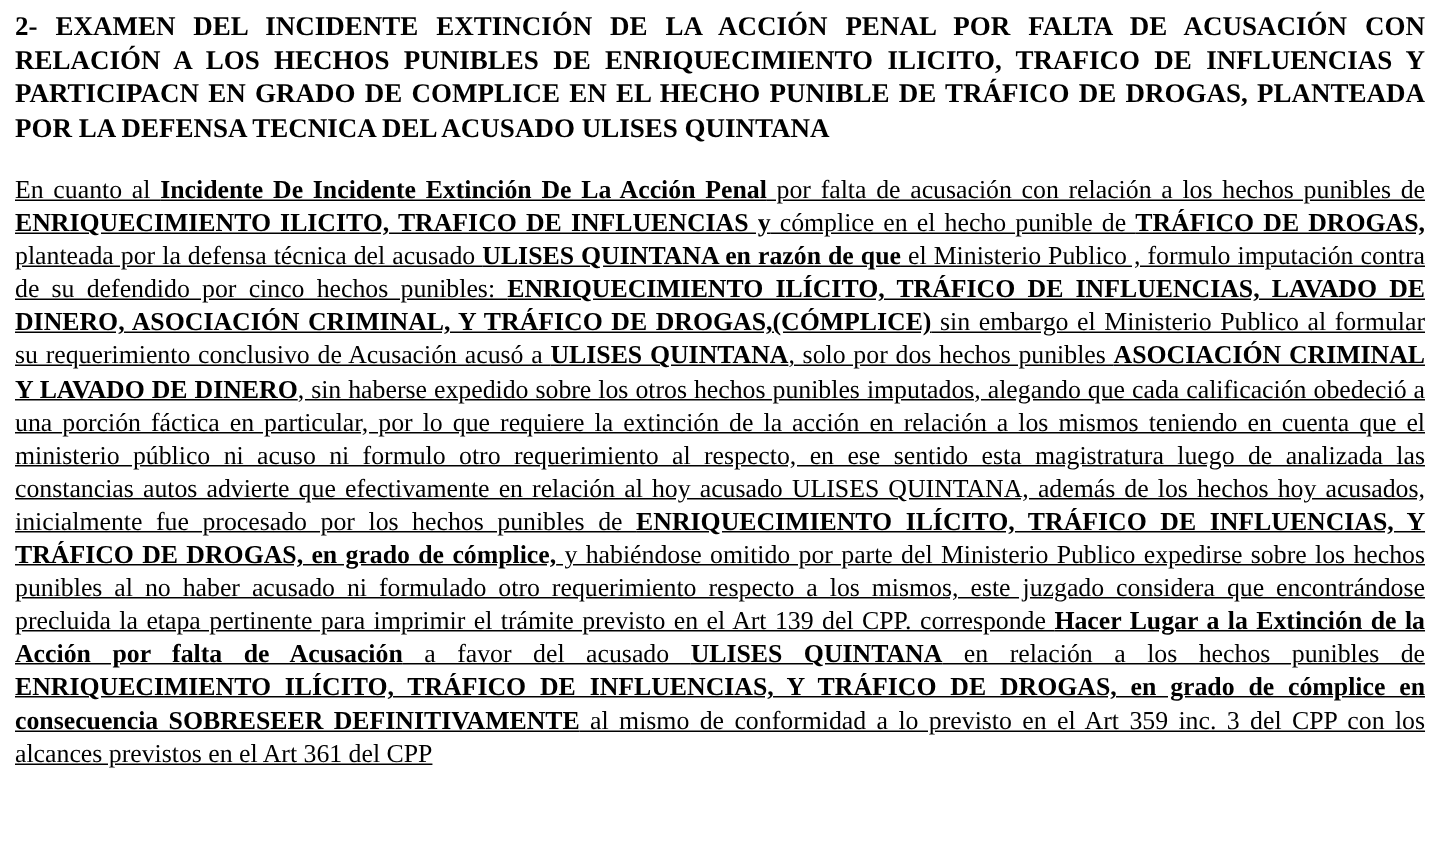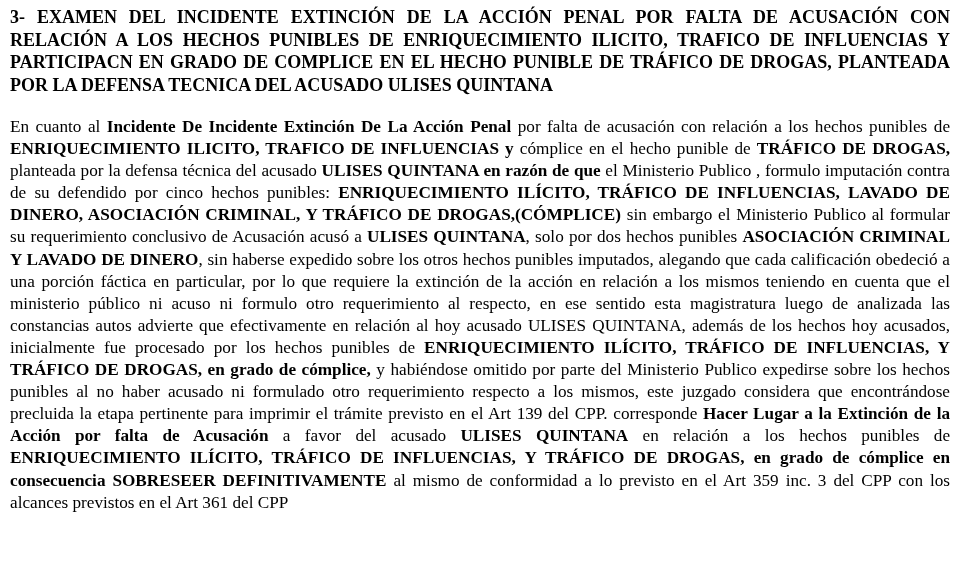--- a/index.html
+++ b/index.html
@@ -22,23 +22,24 @@
       font-weight: bold;
       font-size: 18px;
       line-height: 22.5px;
       text-align: justify;
     }
     .body-par {
       margin: 0;
       font-size: 17.2px;
       line-height: 22.1px;
       text-align: justify;
+      text-decoration: underline;
     }
     .run { font-weight: normal; }
     .run.bold { font-weight: bold; }
   </style>
 </head>
 <body>
 
 <div class="page">
-  <p class="heading"><span class="run bold">3- EXAMEN DEL INCIDENTE EXTINCIÓN DE LA ACCIÓN PENAL POR FALTA DE ACUSACIÓN CON RELACIÓN A LOS HECHOS PUNIBLES DE ENRIQUECIMIENTO ILICITO, TRAFICO DE INFLUENCIAS Y PARTICIPACN EN GRADO DE COMPLICE EN EL HECHO PUNIBLE DE TRÁFICO DE DROGAS, PLANTEADA POR LA DEFENSA TECNICA DEL ACUSADO ULISES QUINTANA</span></p>
+  <p class="heading"><span class="run bold">2- EXAMEN DEL INCIDENTE EXTINCIÓN DE LA ACCIÓN PENAL POR FALTA DE ACUSACIÓN CON RELACIÓN A LOS HECHOS PUNIBLES DE ENRIQUECIMIENTO ILICITO, TRAFICO DE INFLUENCIAS Y PARTICIPACN EN GRADO DE COMPLICE EN EL HECHO PUNIBLE DE TRÁFICO DE DROGAS, PLANTEADA POR LA DEFENSA TECNICA DEL ACUSADO ULISES QUINTANA</span></p>
   <p class="body-par"><span class="run">En cuanto al </span><span class="run bold">Incidente De Incidente Extinción De La Acción Penal</span><span class="run"> por falta de acusación con relación a los hechos punibles de </span><span class="run bold">ENRIQUECIMIENTO ILICITO, TRAFICO DE INFLUENCIAS y</span><span class="run"> cómplice en el hecho punible de </span><span class="run bold">TRÁFICO DE DROGAS,</span><span class="run"> planteada por la defensa técnica del acusado </span><span class="run bold">ULISES QUINTANA en razón de que</span><span class="run"> el Ministerio Publico , formulo imputación contra de su defendido por cinco hechos punibles: </span><span class="run bold">ENRIQUECIMIENTO ILÍCITO, TRÁFICO DE INFLUENCIAS, LAVADO DE DINERO, ASOCIACIÓN CRIMINAL, Y TRÁFICO DE DROGAS,(CÓMPLICE)</span><span class="run"> sin embargo el Ministerio Publico al formular su requerimiento conclusivo de Acusación acusó a </span><span class="run bold">ULISES QUINTANA</span><span class="run">, solo por dos hechos punibles </span><span class="run bold">ASOCIACIÓN CRIMINAL Y LAVADO DE DINERO</span><span class="run">, sin haberse expedido sobre los otros hechos punibles imputados, alegando que cada calificación obedeció a una porción fáctica en particular, por lo que requiere la extinción de la acción en relación a los mismos teniendo en cuenta que el ministerio público ni acuso ni formulo otro requerimiento al respecto, en ese sentido esta magistratura luego de analizada las constancias autos advierte que efectivamente en relación al hoy acusado ULISES QUINTANA, además de los hechos hoy acusados, inicialmente fue procesado por los hechos punibles de </span><span class="run bold">ENRIQUECIMIENTO ILÍCITO, TRÁFICO DE INFLUENCIAS, Y TRÁFICO DE DROGAS, en grado de cómplice,</span><span class="run"> y habiéndose omitido por parte del Ministerio Publico expedirse sobre los hechos punibles al no haber acusado ni formulado otro requerimiento respecto a los mismos, este juzgado considera que encontrándose precluida la etapa pertinente para imprimir el trámite previsto en el Art 139 del CPP. corresponde </span><span class="run bold">Hacer Lugar a la Extinción de la Acción por falta de Acusación</span><span class="run"> a favor del acusado </span><span class="run bold">ULISES QUINTANA</span><span class="run"> en relación a los hechos punibles de </span><span class="run bold">ENRIQUECIMIENTO ILÍCITO, TRÁFICO DE INFLUENCIAS, Y TRÁFICO DE DROGAS, en grado de cómplice en consecuencia SOBRESEER DEFINITIVAMENTE</span><span class="run"> al mismo de conformidad a lo previsto en el Art 359 inc. 3 del CPP con los alcances previstos en el Art 361 del CPP</span></p>
 </div>
 
 </body></html>

